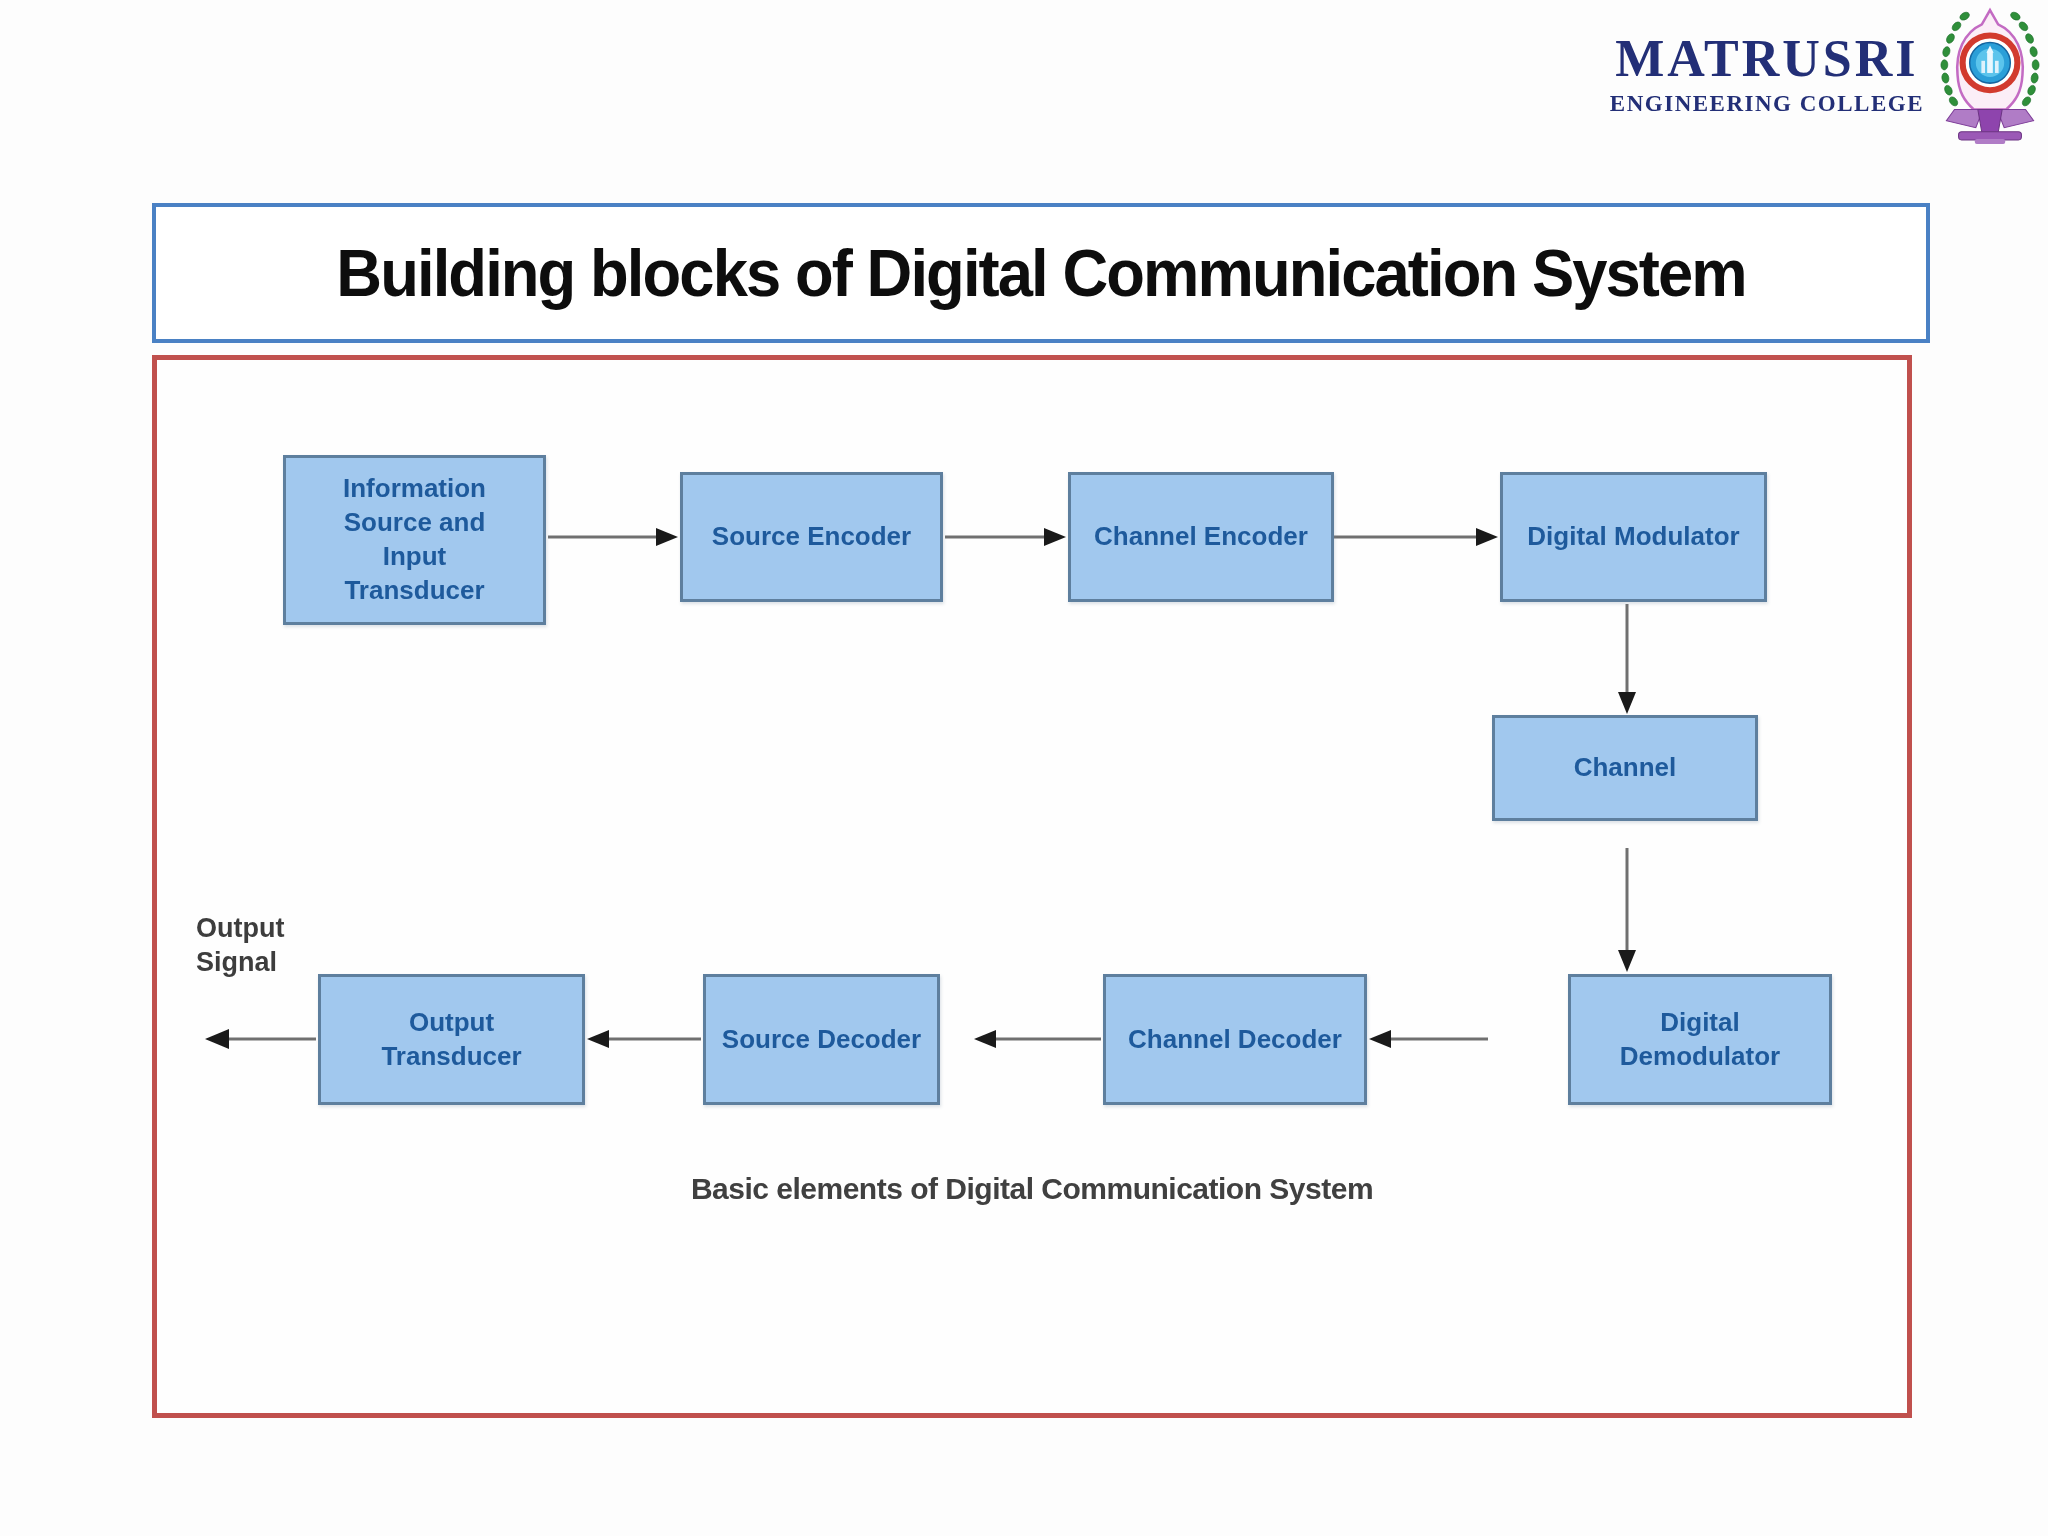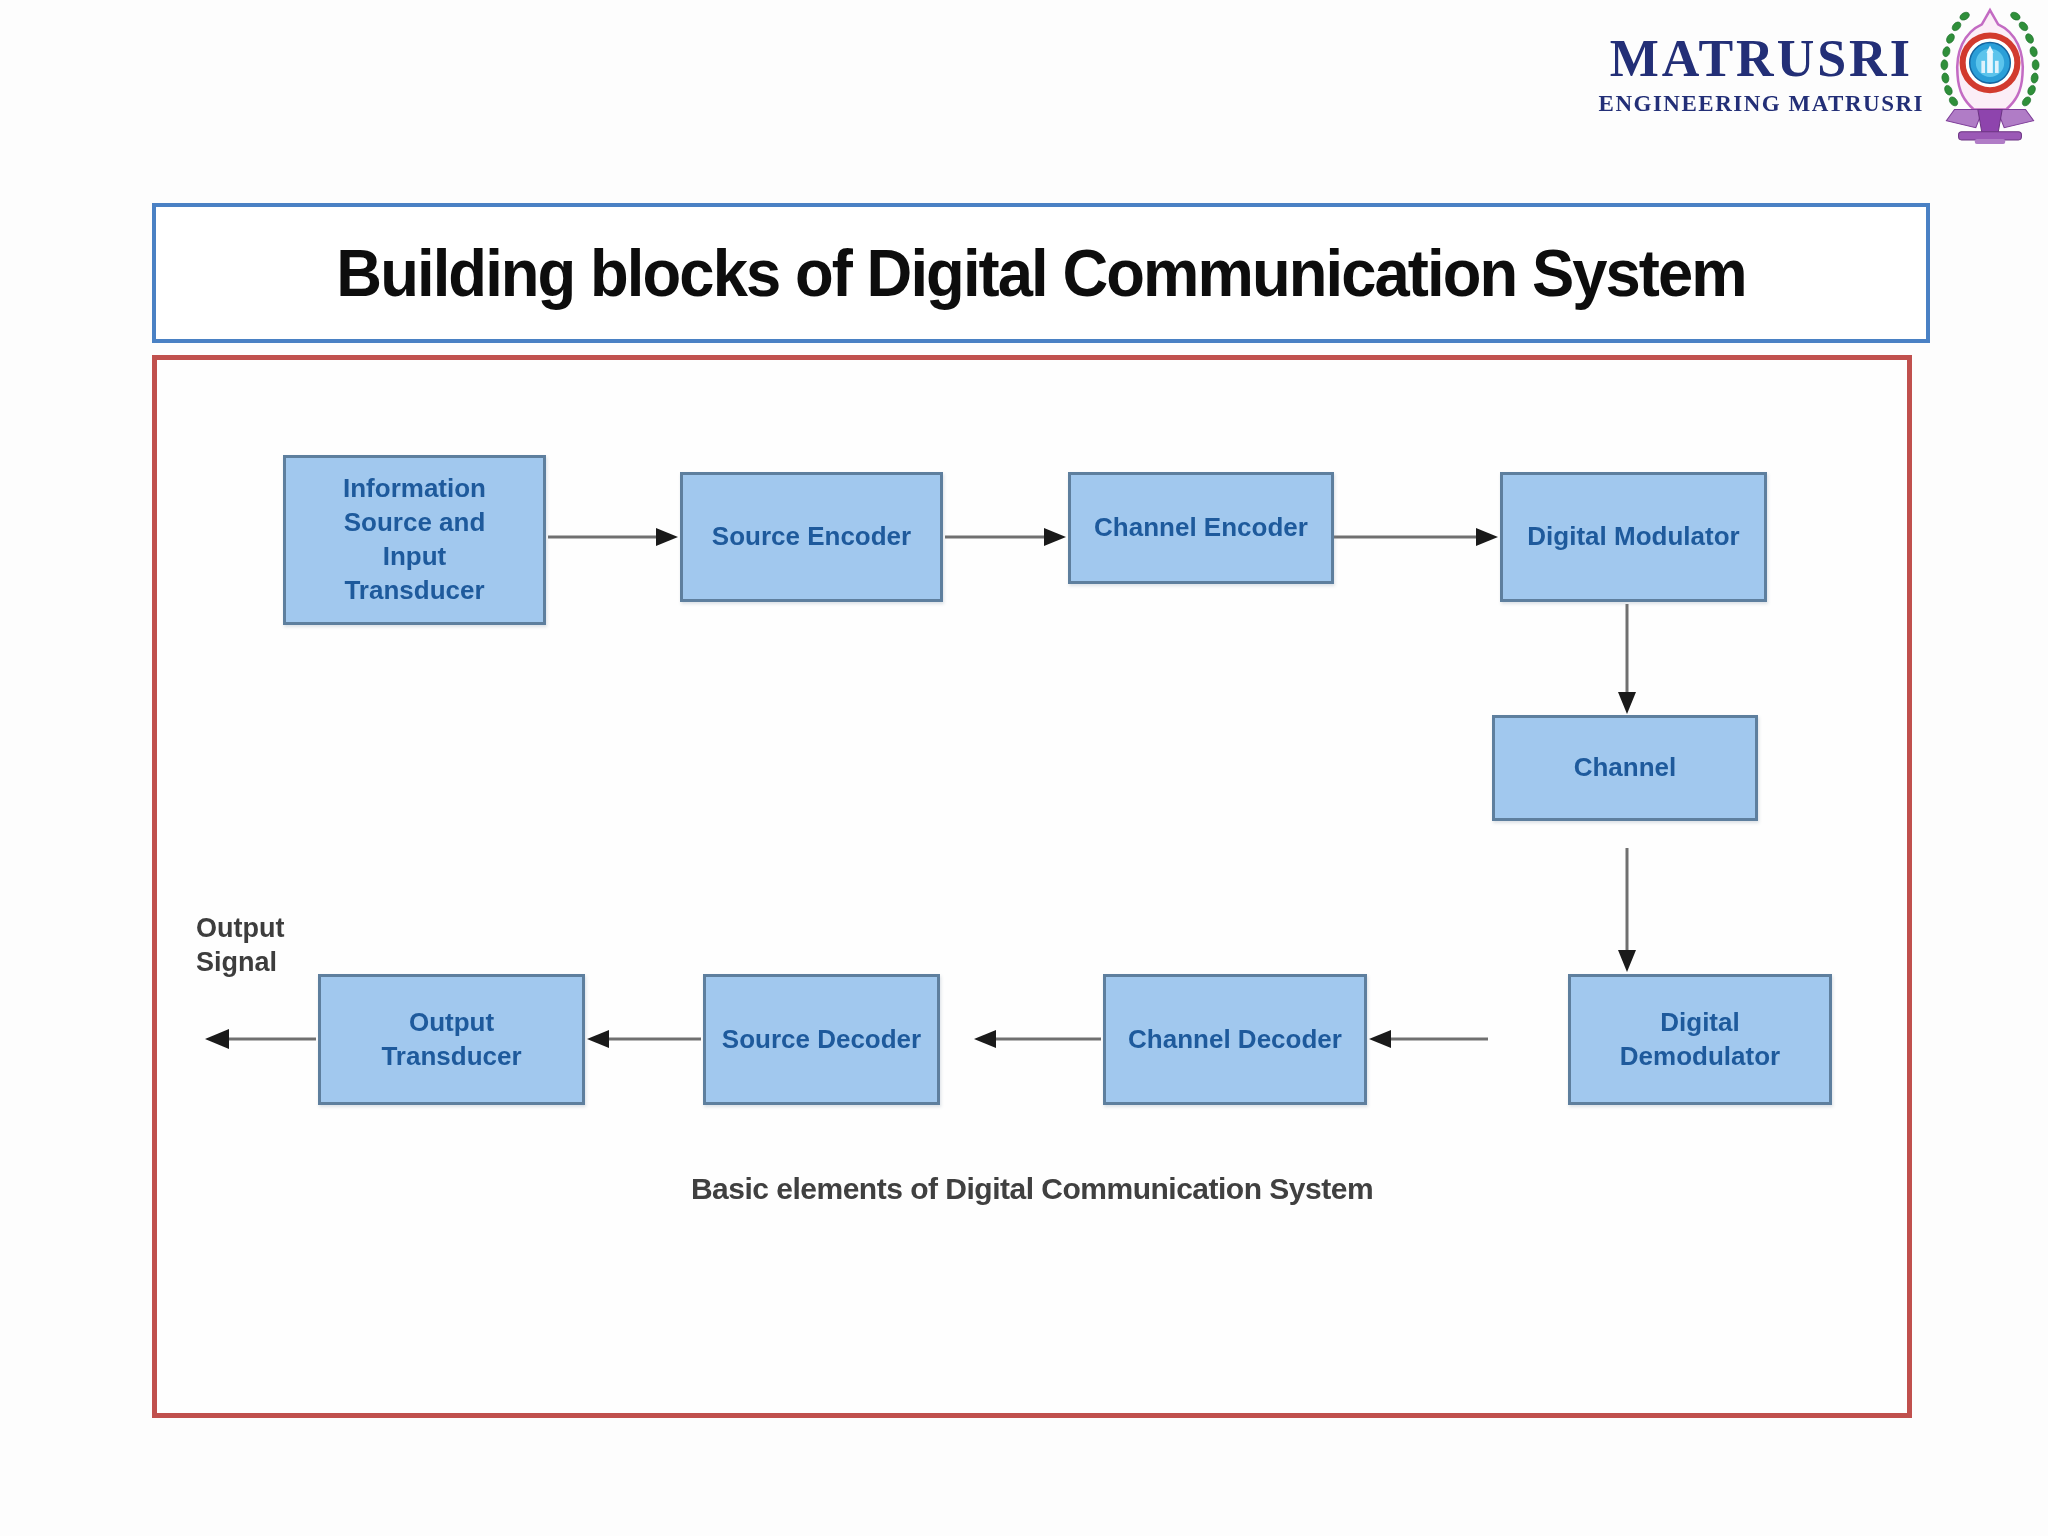--- a/index.html
+++ b/index.html
@@ -120,21 +120,21 @@
   }
 </style>
 </head>
 <body>
 
 <div class="page">
 
   <header class="logo">
     <div class="logo-text">
       <div class="logo-name">MATRUSRI</div>
-      <div class="logo-sub">ENGINEERING MATRUSRI</div>
+      <div class="logo-sub">ENGINEERING COLLEGE</div>
     </div>
     <svg class="crest" viewBox="0 0 110 140">
 
       <g fill="#2f8f3a" stroke="#1b6e2a" stroke-width="0.6">
         <ellipse cx="30" cy="12" rx="5" ry="3.4" transform="rotate(-30 30 12)"></ellipse>
         <ellipse cx="22" cy="22" rx="5" ry="3.4" transform="rotate(-45 22 22)"></ellipse>
         <ellipse cx="16" cy="34" rx="5" ry="3.4" transform="rotate(-60 16 34)"></ellipse>
         <ellipse cx="12" cy="47" rx="5" ry="3.4" transform="rotate(-75 12 47)"></ellipse>
         <ellipse cx="10" cy="60" rx="5" ry="3.4" transform="rotate(-88 10 60)"></ellipse>
         <ellipse cx="11" cy="73" rx="5" ry="3.4" transform="rotate(-100 11 73)"></ellipse>
@@ -212,21 +212,21 @@
       <polygon points="587,1039 609,1030 609,1048" fill="#1a1a1a"></polygon>
     </g>
     <g>
       <line x1="316" y1="1039" x2="227" y2="1039" stroke="#707070" stroke-width="3"></line>
       <polygon points="205,1039 229,1029 229,1049" fill="#1a1a1a"></polygon>
     </g>
   </svg>
 
   <div class="block" style="left:283px; top:455px; width:263px; height:170px; padding:13px 44px;">Information Source and Input Transducer</div>
   <div class="block" style="left:680px; top:472px; width:263px; height:130px; padding:0 8px;">Source Encoder</div>
-  <div class="block" style="left:1068px; top:472px; width:266px; height:112px; padding:16px 8px;">Channel Encoder</div>
+  <div class="block" style="left:1068px; top:472px; width:266px; height:130px; padding:16px 8px;">Channel Encoder</div>
   <div class="block" style="left:1500px; top:472px; width:267px; height:130px; padding:0 8px;">Digital Modulator</div>
   <div class="block" style="left:1492px; top:715px; width:266px; height:106px; padding:0 8px;">Channel</div>
   <div class="block" style="left:1568px; top:974px; width:264px; height:131px; padding:0 22px;">Digital Demodulator</div>
   <div class="block" style="left:1103px; top:974px; width:264px; height:131px; padding:0 8px;">Channel Decoder</div>
   <div class="block" style="left:703px; top:974px; width:237px; height:131px; padding:0 8px;">Source Decoder</div>
   <div class="block" style="left:318px; top:974px; width:267px; height:131px; padding:0 32px;">Output Transducer</div>
 
   <div class="output-label">Output
 Signal</div>
 

